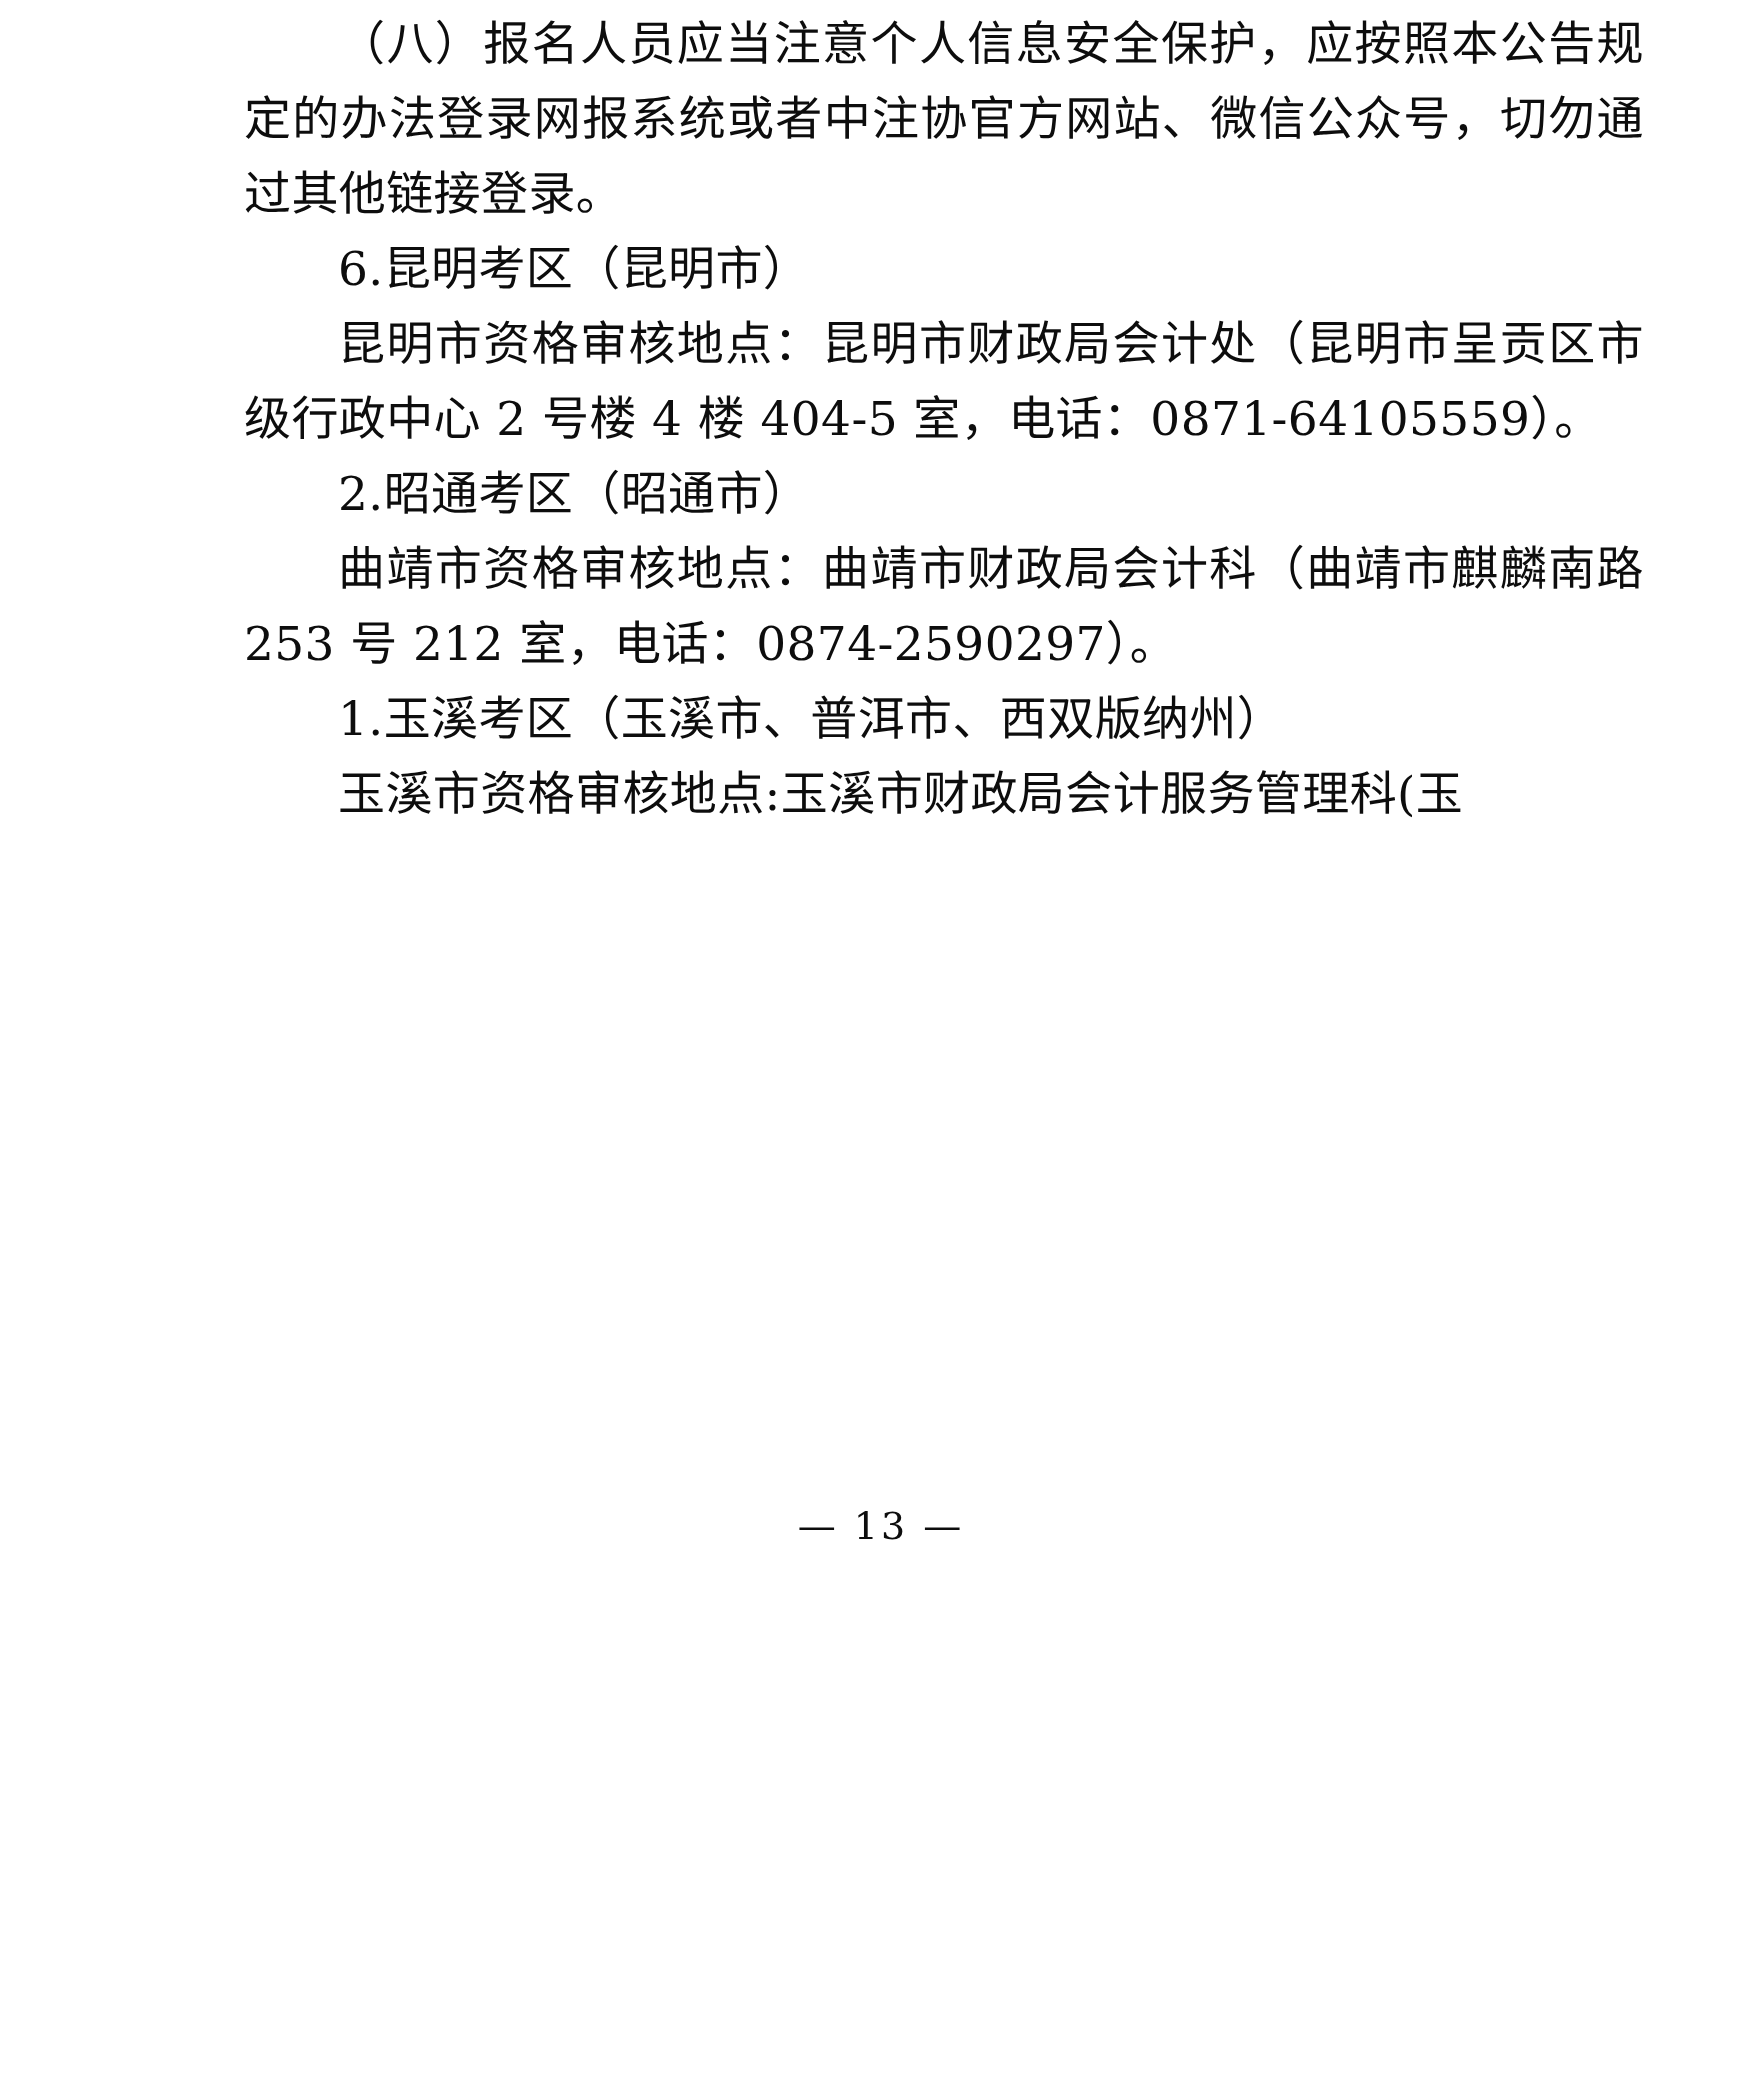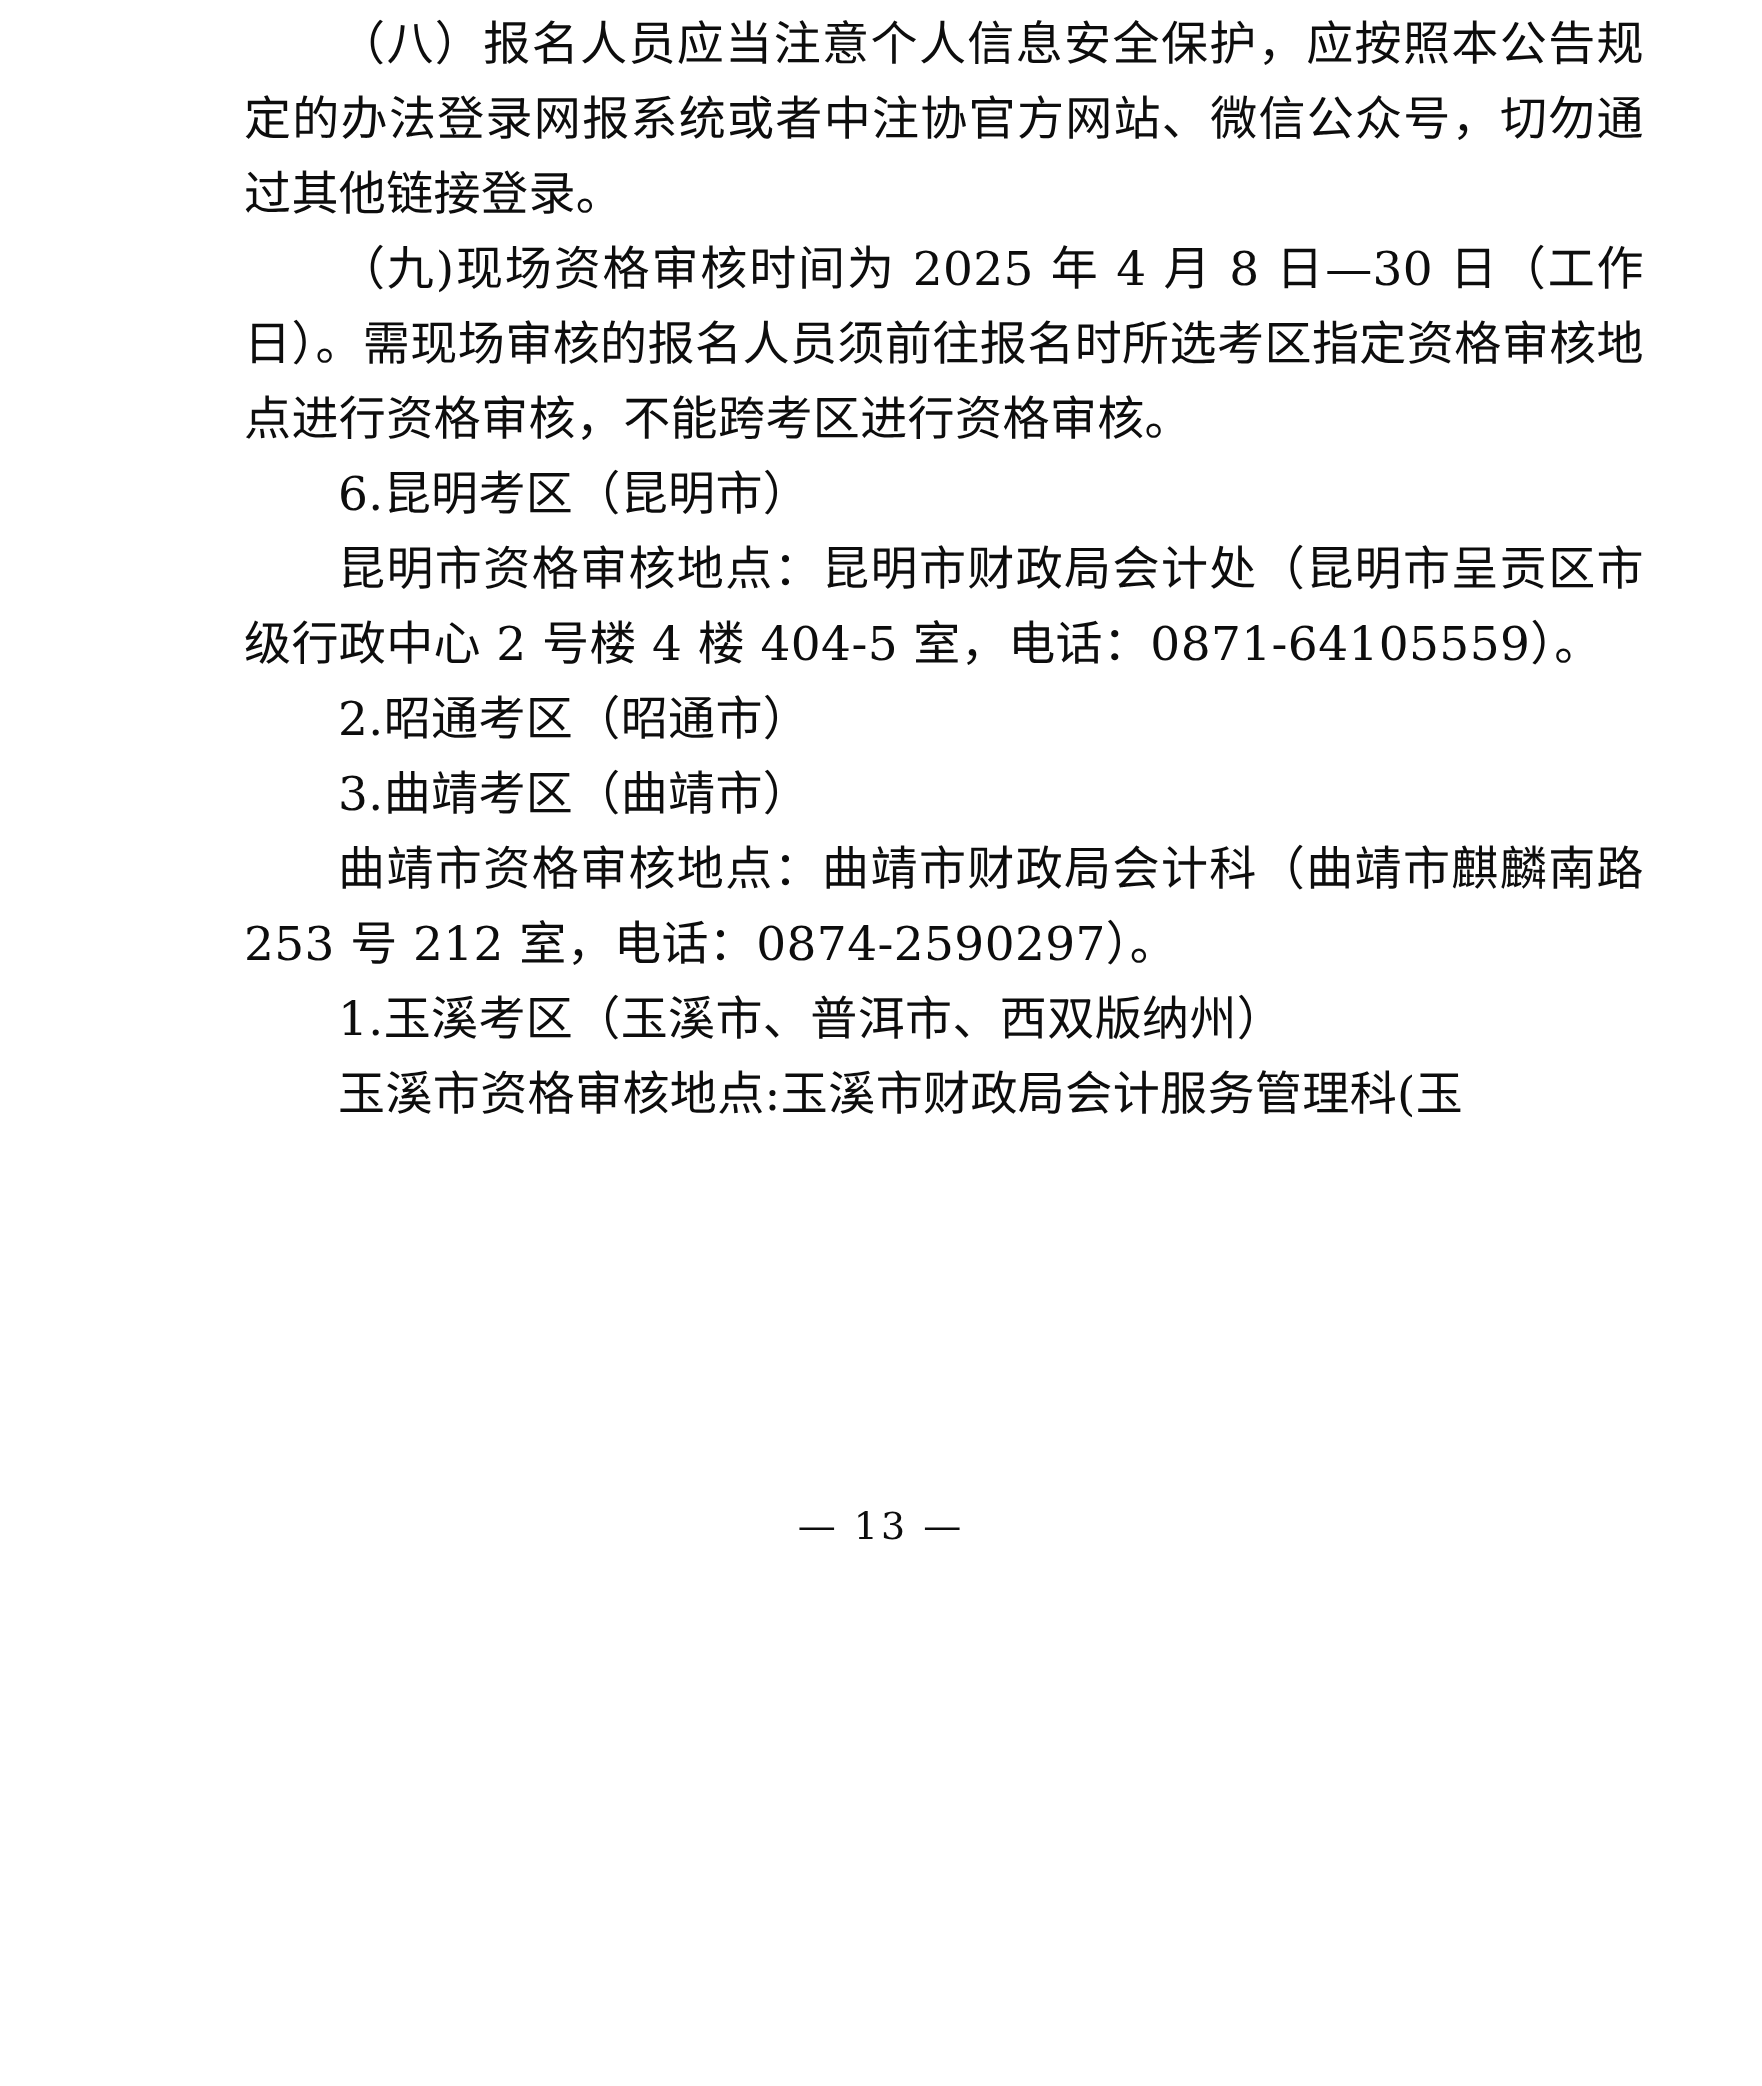--- a/index.html
+++ b/index.html
@@ -46,24 +46,22 @@
     font-family: "DejaVu Serif", "Liberation Serif", serif;
     letter-spacing: 3px;
   }
 </style>
 </head>
 <body>
 
 <div class="page">
   <div class="doc-body">
     <p class="para">（八）报名人员应当注意个人信息安全保护，应按照本公告规定的办法登录网报系统或者中注协官方网站、微信公众号，切勿通过其他链接登录。</p>
-    <p class="para">（九)现场资格审核时间为 2025 年 4 月 8 日—30 日（工作日）。需现场审核的报名人员须前往报名时所选考区指定资格审核地点进行资格审核，不能跨考区进行资格审核。</p>
     <p class="para">6.昆明考区（昆明市）</p>
     <p class="para">昆明市资格审核地点：昆明市财政局会计处（昆明市呈贡区市级行政中心 2 号楼 4 楼 404-5 室，电话：0871-64105559）。</p>
     <p class="para">2.昭通考区（昭通市）</p>
-    <p class="para">3.曲靖考区（曲靖市）</p>
     <p class="para">曲靖市资格审核地点：曲靖市财政局会计科（曲靖市麒麟南路 253 号 212 室，电话：0874-2590297）。</p>
     <p class="para">1.玉溪考区（玉溪市、普洱市、西双版纳州）</p>
     <p class="para">玉溪市资格审核地点:玉溪市财政局会计服务管理科(玉</p>
   </div>
   <div class="page-number">— 13 —</div>
 </div>
 
 
 </body></html>

